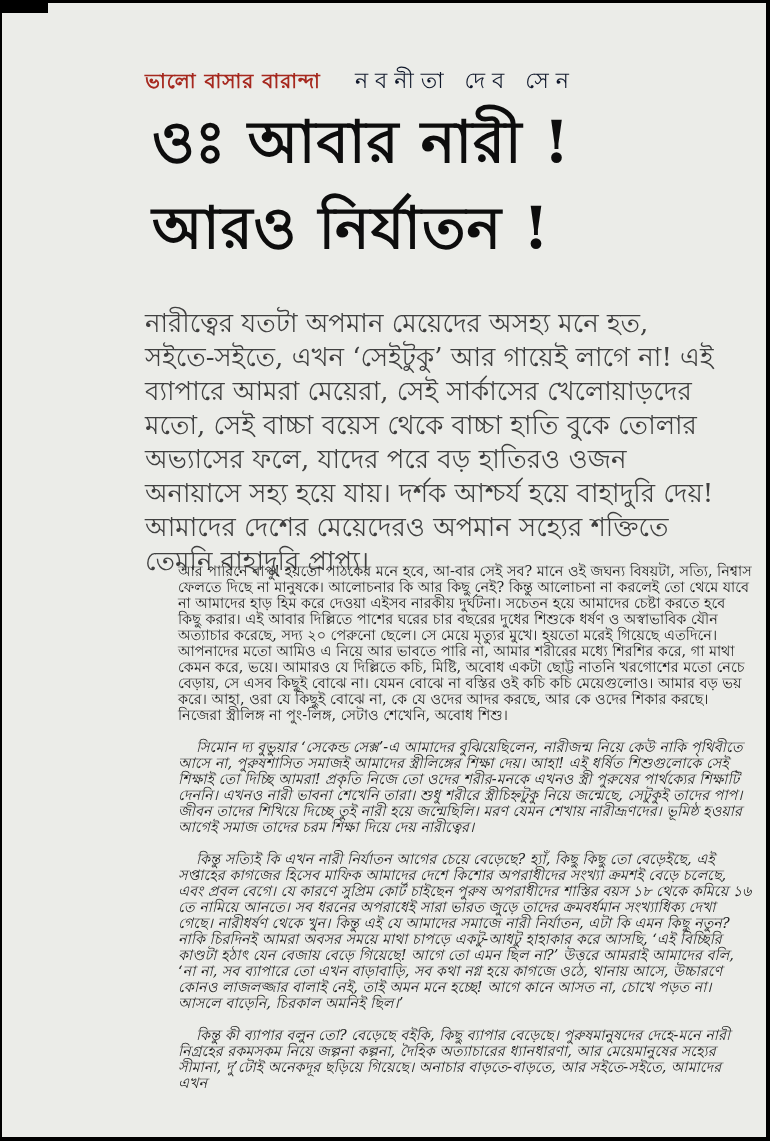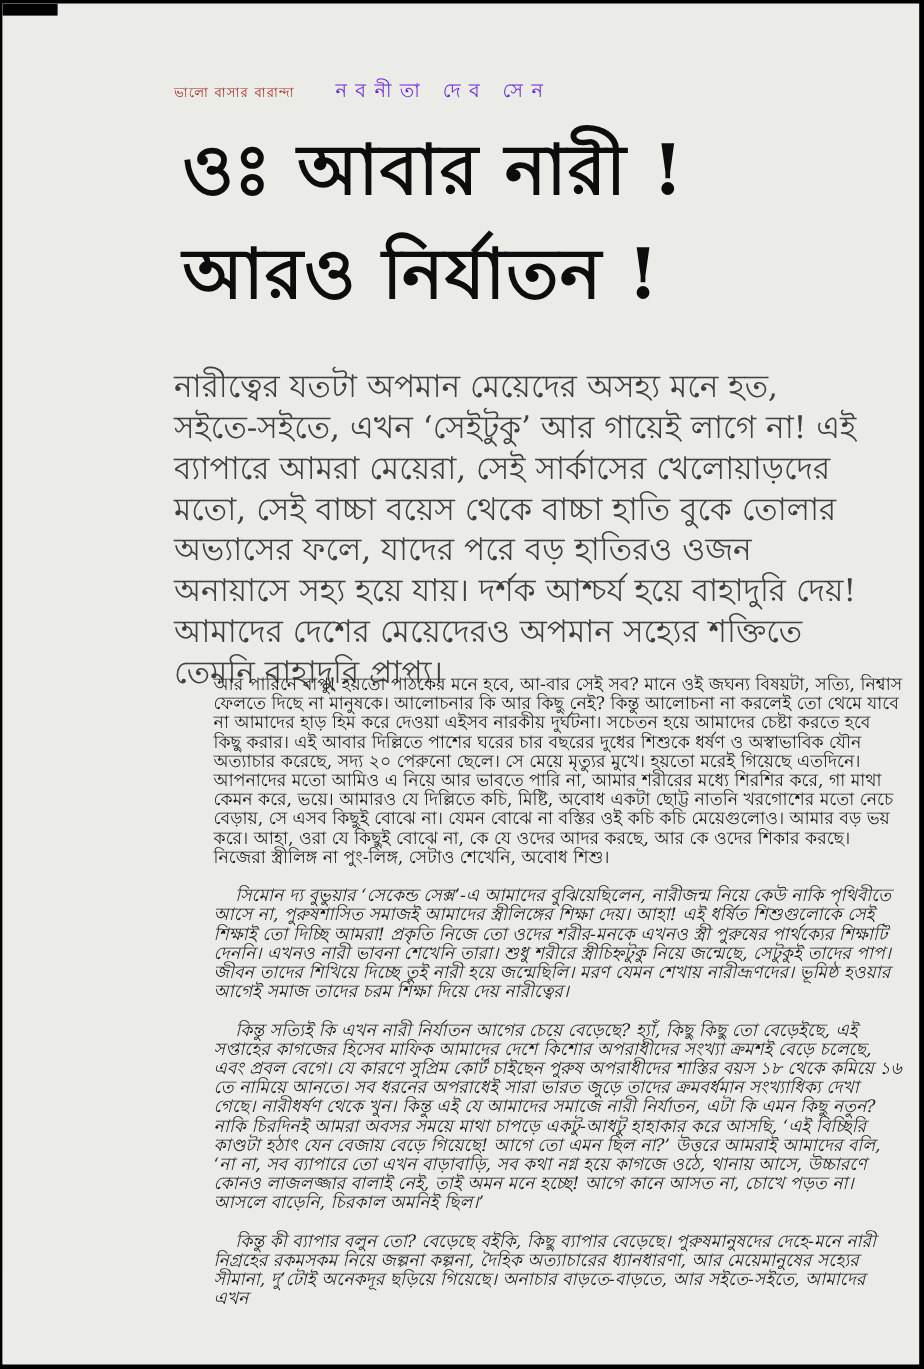--- a/index.html
+++ b/index.html
@@ -29,29 +29,29 @@
     background: #000;
   }
   .header-row {
     position: absolute;
     left: 143px; top: 60px;
     display: flex;
     align-items: baseline;
     white-space: nowrap;
   }
   .column-label {
-    font-size: 11px;
+    font-size: 20px;
     letter-spacing: 1px;
-    font-weight: 400;
+    font-weight: 700;
   }
   .author-name {
     margin-left: 34px;
-    font-size: 16px;
+    font-size: 22px;
     letter-spacing: 7px;
-    color: #6d28d9;
+    color: #0f172a;
   }
   .article-title {
     position: absolute;
     left: 150px; top: 96px;
     margin: 0;
     font-size: 58px;
     line-height: 86px;
     font-weight: 700;
     color: #0d0d0d;
     letter-spacing: 1px;

